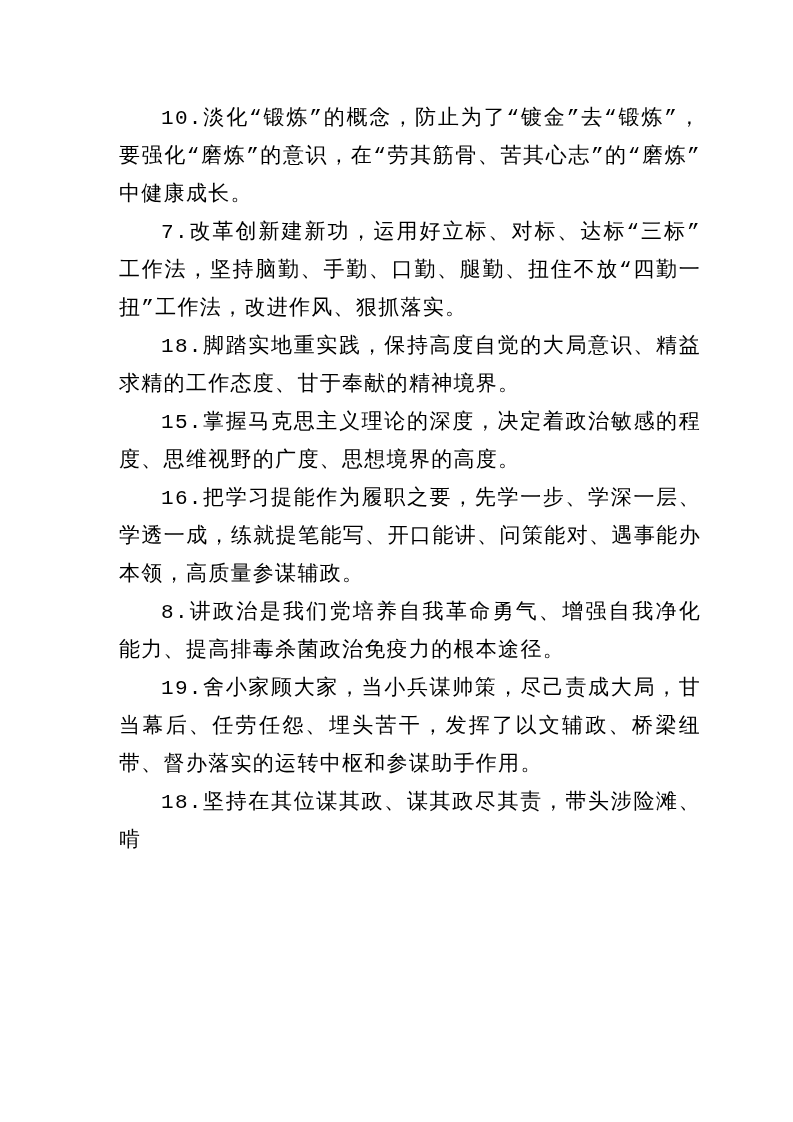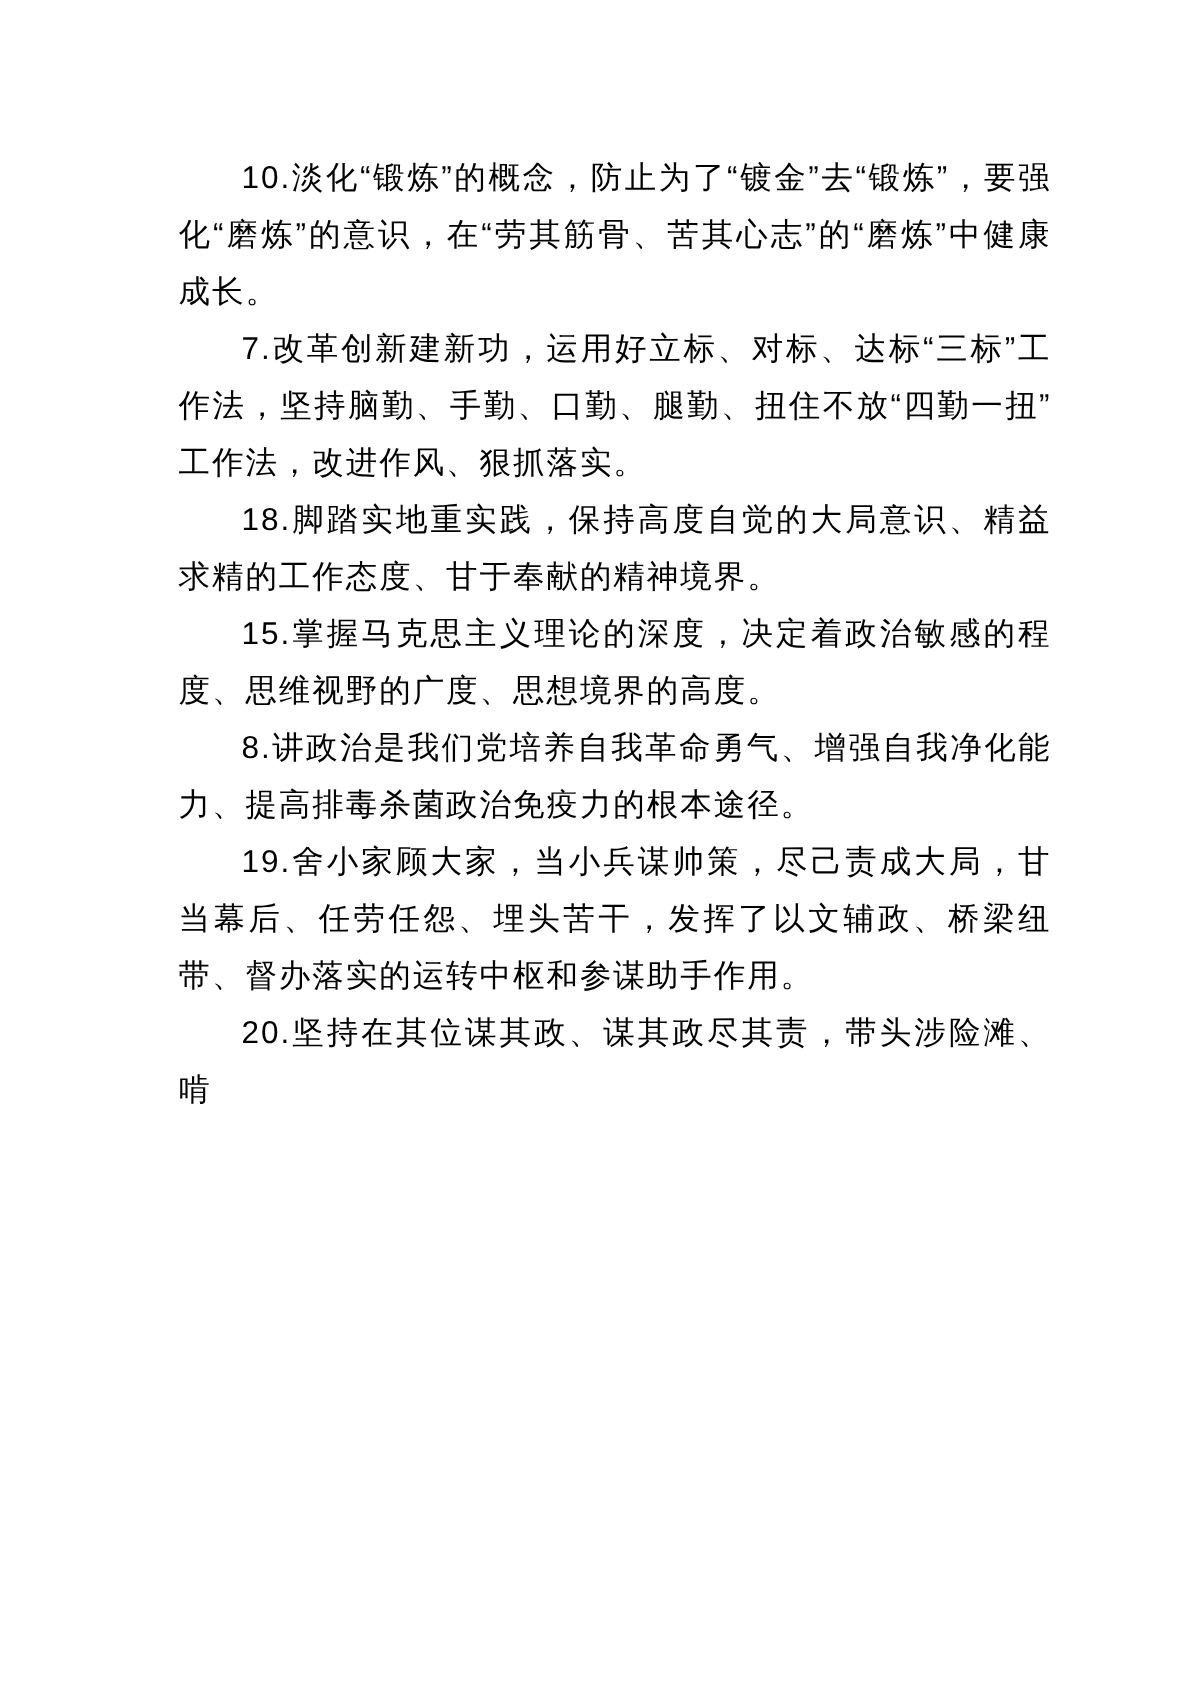--- a/index.html
+++ b/index.html
@@ -9,21 +9,21 @@
   }
   .page {
     position: relative;
     width: 793px;
     height: 1122px;
     margin: 0 auto;
     box-sizing: border-box;
     padding: 100px 92px 0 119px;
     background: #ffffff;
     color: #000000;
-    font-family: Liberation Sans, sans-serif;
+    font-family: Liberation Mono, monospace;
     font-size: 21px;
     line-height: 38px;
     overflow: hidden;
   }
   .para {
     margin: 0;
     padding: 0;
     text-indent: 2em;
     text-align: justify;
     letter-spacing: 1.3px;
@@ -31,16 +31,17 @@
   }
 </style>
 </head>
 <body>
 
 <div class="page">
   <p class="para">10.淡化“锻炼”的概念，防止为了“镀金”去“锻炼”，要强化“磨炼”的意识，在“劳其筋骨、苦其心志”的“磨炼”中健康成长。</p>
   <p class="para">7.改革创新建新功，运用好立标、对标、达标“三标”工作法，坚持脑勤、手勤、口勤、腿勤、扭住不放“四勤一扭”工作法，改进作风、狠抓落实。</p>
   <p class="para">18.脚踏实地重实践，保持高度自觉的大局意识、精益求精的工作态度、甘于奉献的精神境界。</p>
   <p class="para">15.掌握马克思主义理论的深度，决定着政治敏感的程度、思维视野的广度、思想境界的高度。</p>
+  <p class="para">16.把学习提能作为履职之要，先学一步、学深一层、学透一成，练就提笔能写、开口能讲、问策能对、遇事能办本领，高质量参谋辅政。</p>
   <p class="para">8.讲政治是我们党培养自我革命勇气、增强自我净化能力、提高排毒杀菌政治免疫力的根本途径。</p>
   <p class="para">19.舍小家顾大家，当小兵谋帅策，尽己责成大局，甘当幕后、任劳任怨、埋头苦干，发挥了以文辅政、桥梁纽带、督办落实的运转中枢和参谋助手作用。</p>
-  <p class="para">20.坚持在其位谋其政、谋其政尽其责，带头涉险滩、啃</p>
+  <p class="para">18.坚持在其位谋其政、谋其政尽其责，带头涉险滩、啃</p>
 </div>
 
 </body></html>

